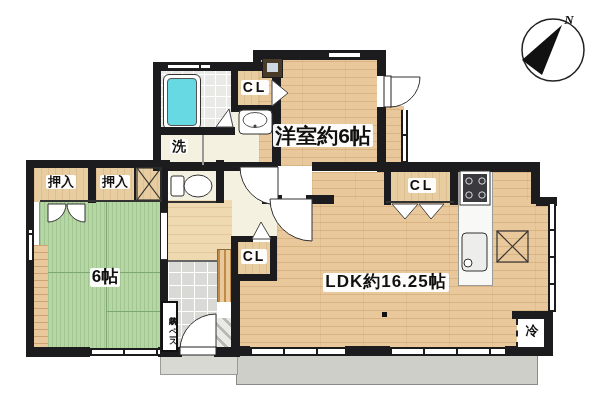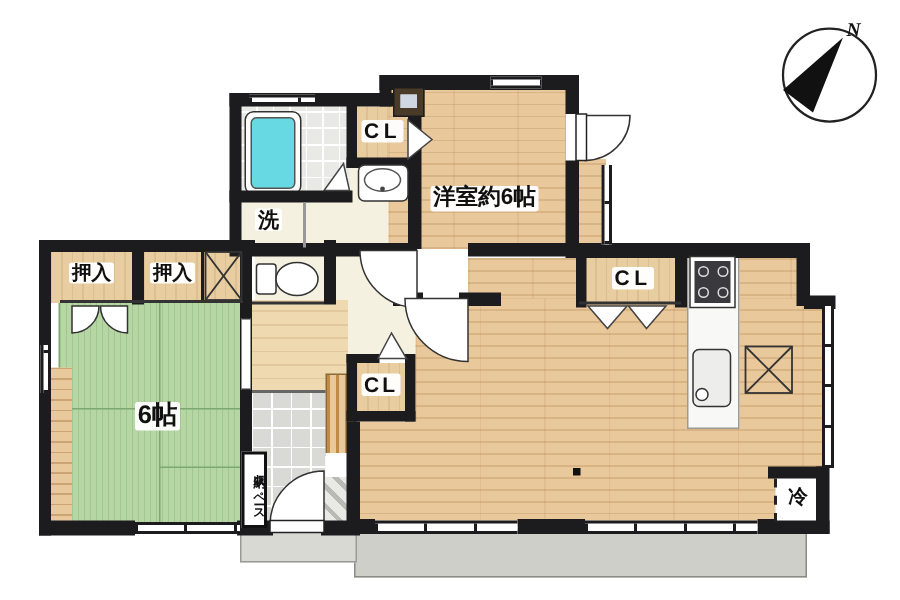--- a/index.html
+++ b/index.html
@@ -201,22 +201,24 @@
 
     <g>
       <circle cx="553" cy="50" r="31" fill="#fff" stroke="#222" stroke-width="1.5"></circle>
       <polygon points="562,25 522,60 542,75" fill="#111"></polygon>
     </g>
   </svg>
 
   <div class="abs heater" style="left:262px;top:58px;width:19px;height:18px;"></div>
   <div class="abs dot" style="left:382px;top:312px;width:5px;height:5px;"></div>
 
-  <div class="abs label" style="left:268px;top:124px;width:110px;font-size:15px;">
+  <div class="abs label" style="left:268px;top:124px;width:110px;font-size:21px;">
     <span class="chip">洋室約6帖</span></div>
+  <div class="abs label" style="left:308px;top:273px;width:156px;font-size:17px;letter-spacing:1px;">
+    <span class="chip">LDK約16.25帖</span></div>
   <div class="abs label" style="left:83px;top:268px;width:44px;font-size:17px;">
     <span class="chip">6帖</span></div>
   <div class="abs label" style="left:168px;top:139px;width:22px;font-size:14px;">
     <span class="chip">洗</span></div>
   <div class="abs label" style="left:521px;top:324px;width:22px;font-size:13px;">
     <span>冷</span></div>
   <div class="abs label" style="left:238px;top:80px;width:34px;font-size:14px;letter-spacing:3px;">
     <span class="chip">CL</span></div>
   <div class="abs label" style="left:238px;top:249px;width:32px;font-size:14px;letter-spacing:2px;">
     <span class="chip">CL</span></div>

